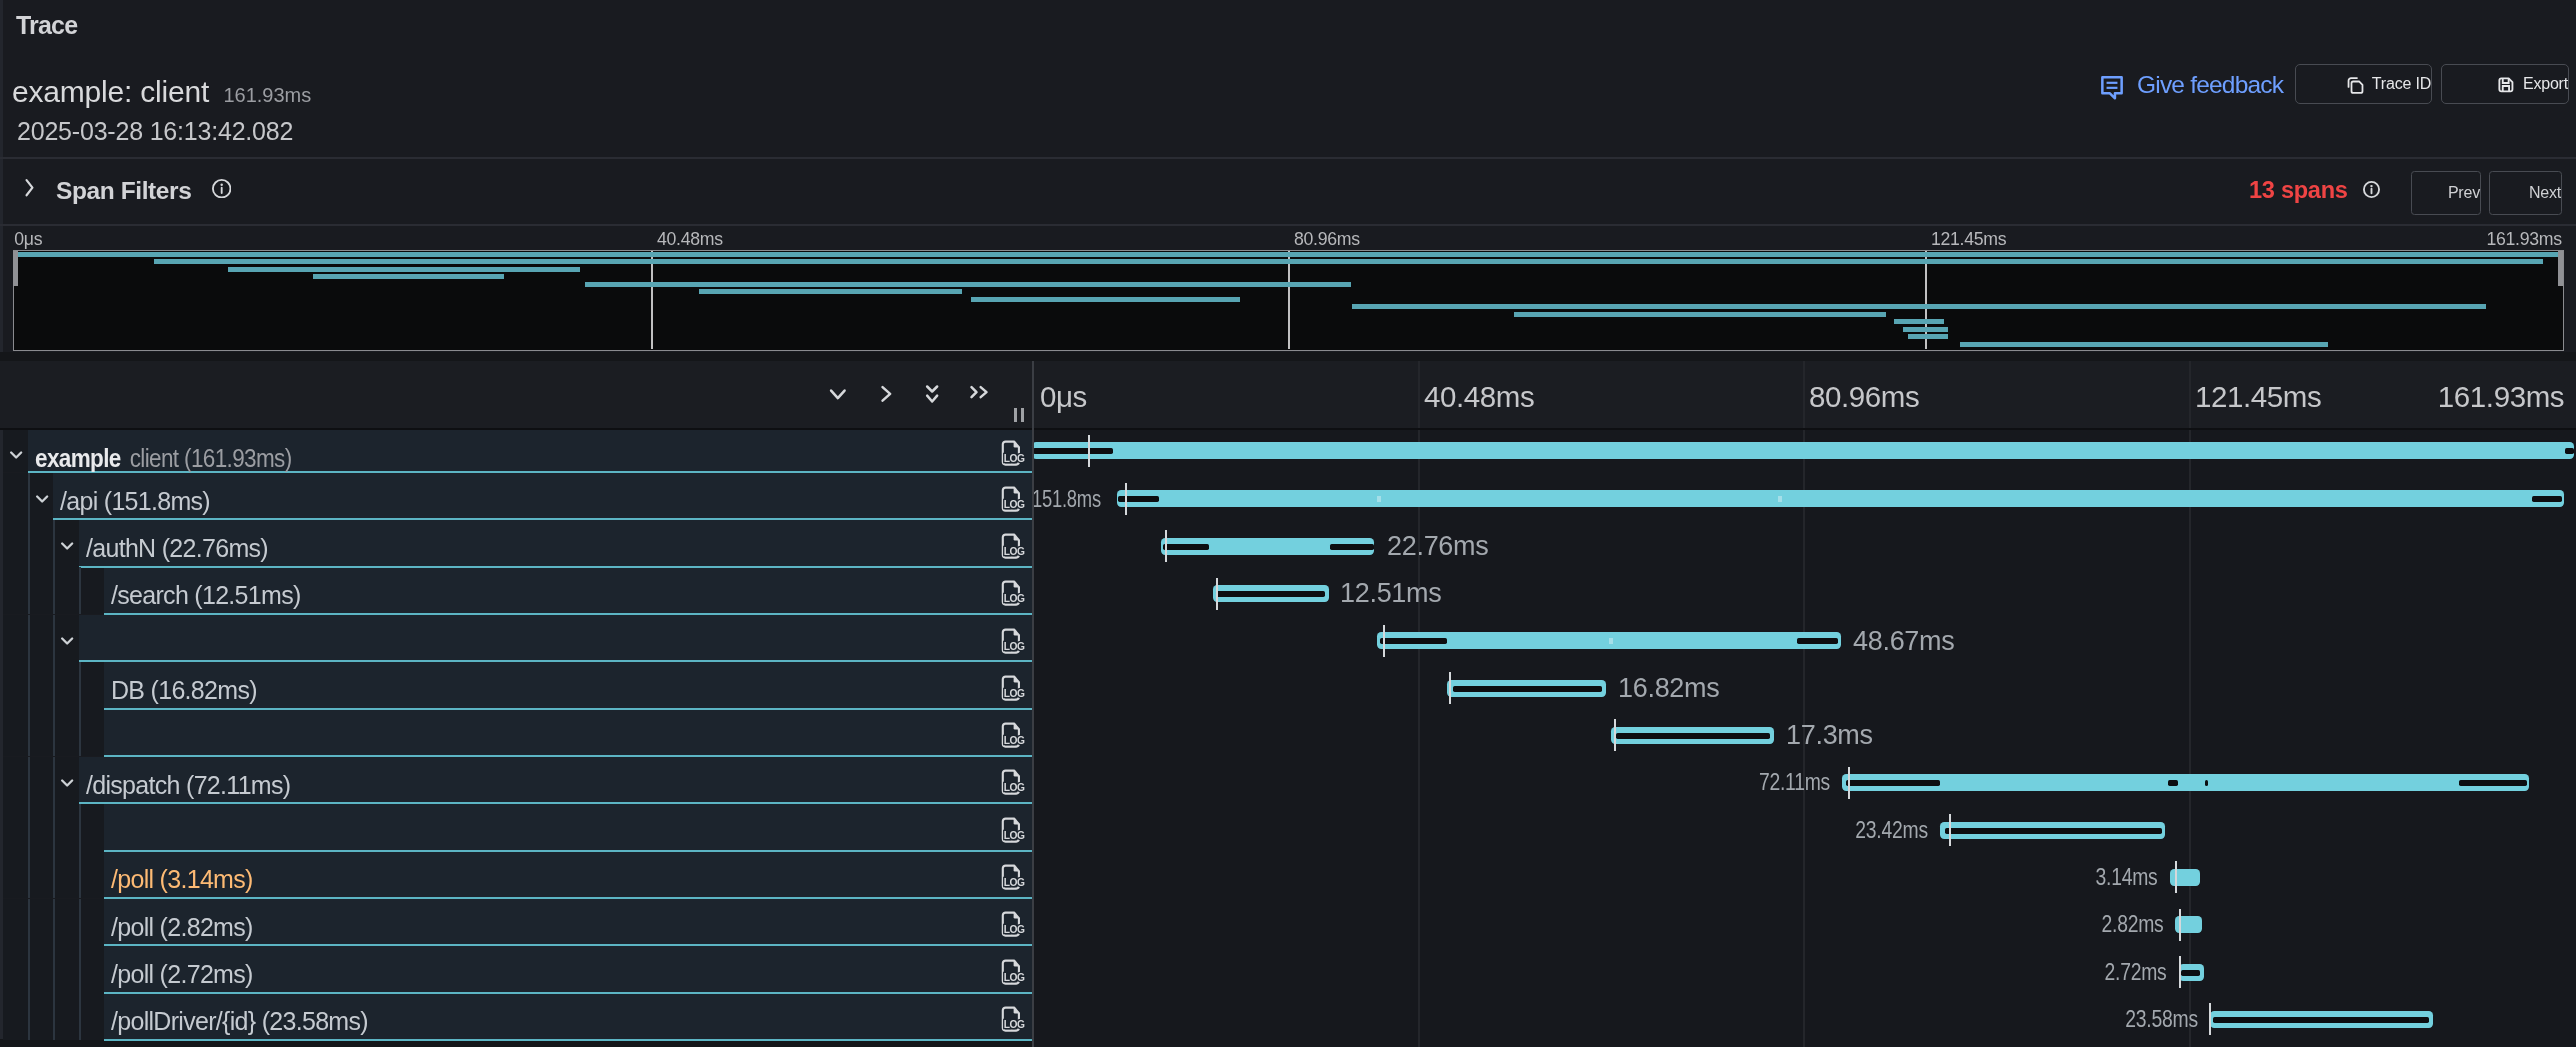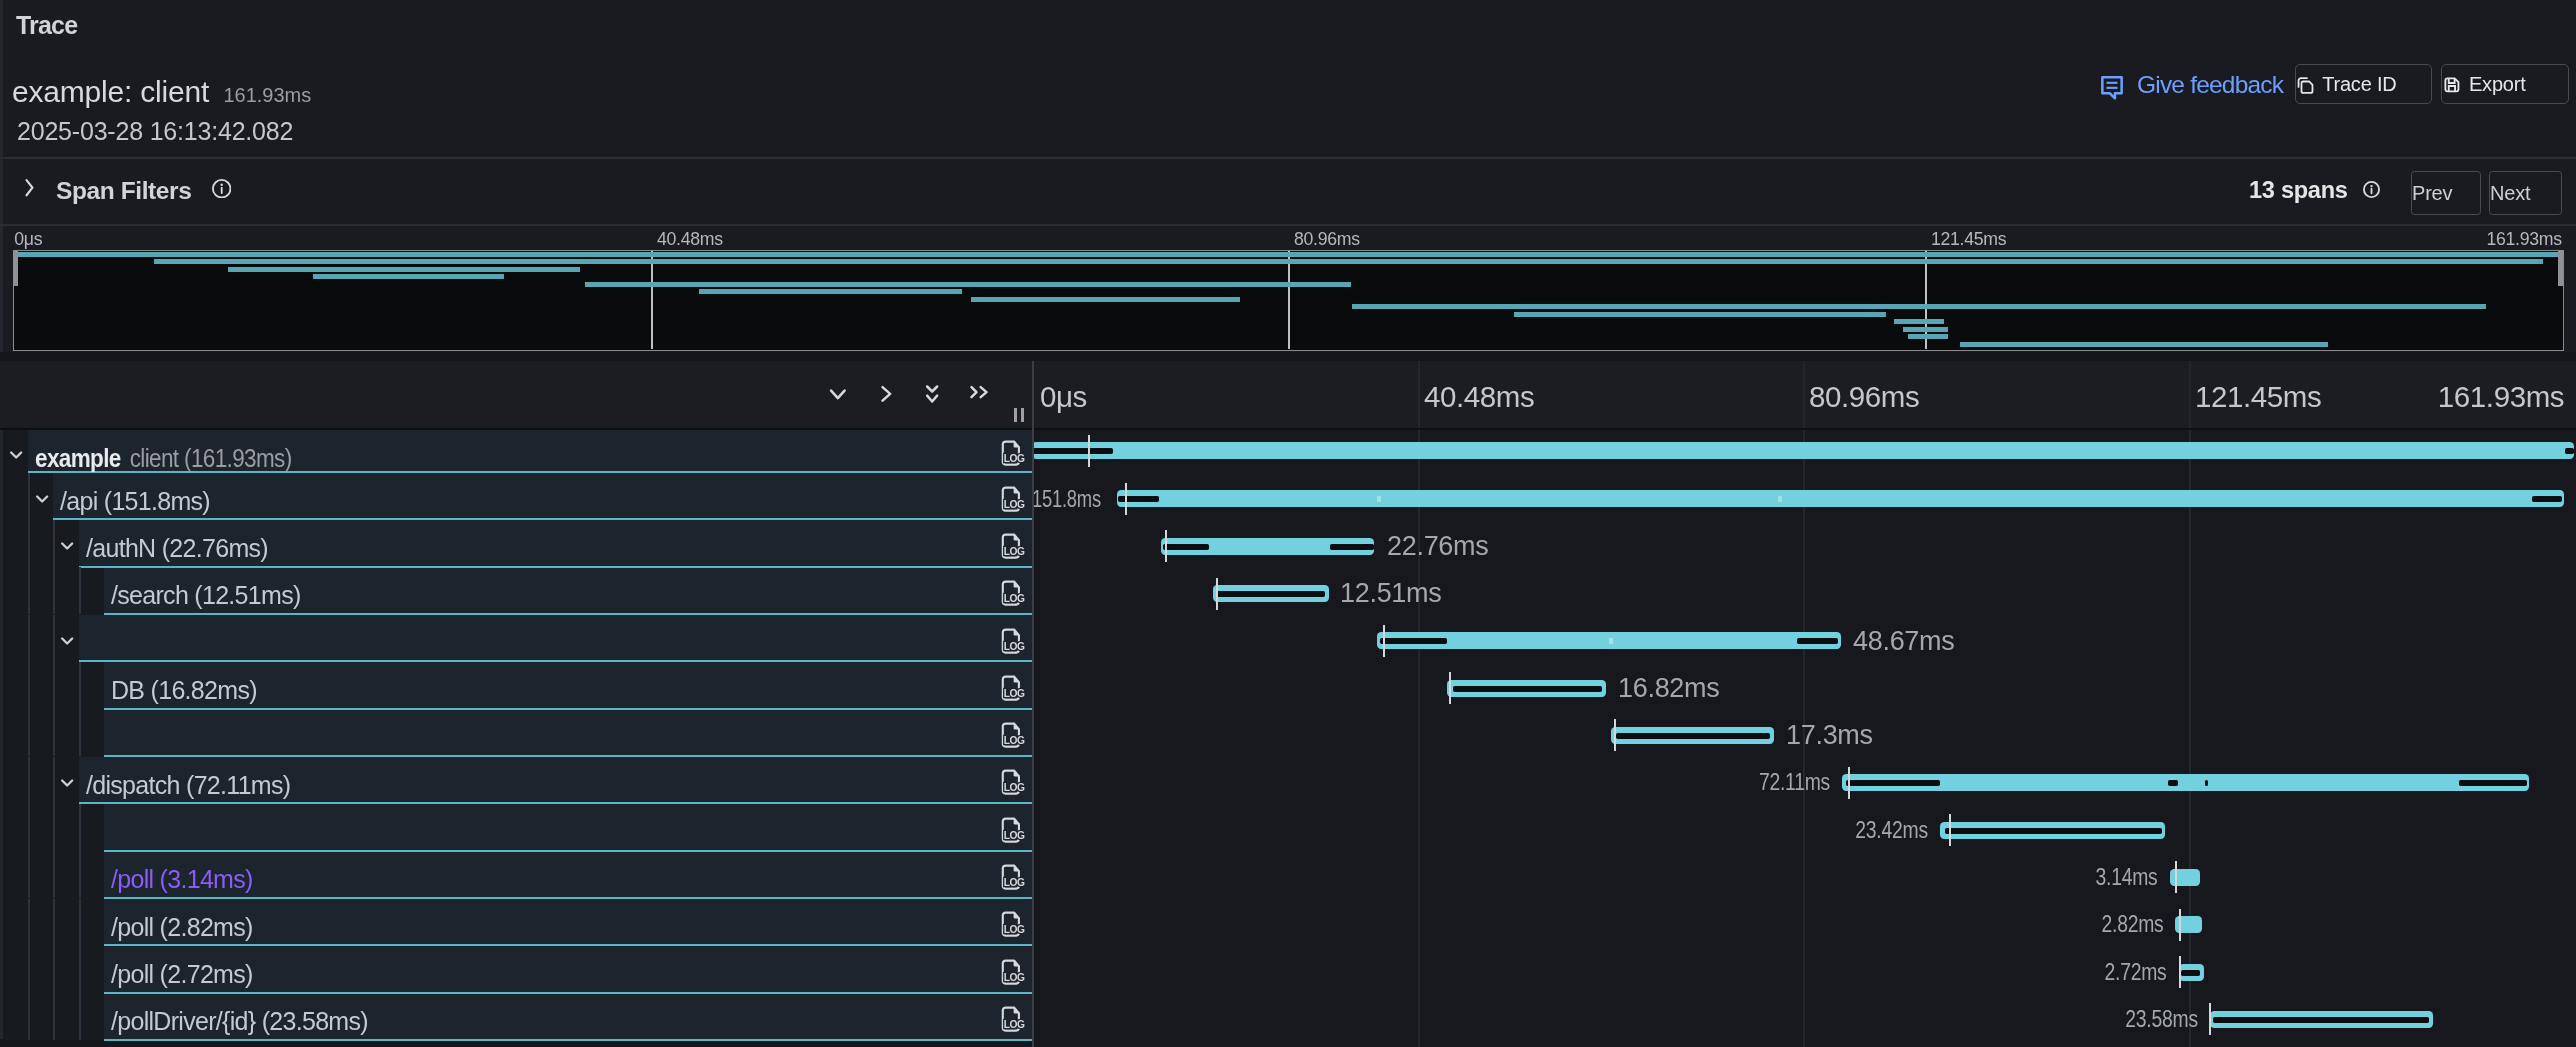--- a/index.html
+++ b/index.html
@@ -1,21 +1,21 @@
 <!DOCTYPE html>
 <html style="font-size:13.5px"><head><meta charset="utf-8"><style>
 * { margin:0; padding:0; box-sizing:border-box; -webkit-font-smoothing:antialiased; }
 html,body { background:#191b20; }
 #root { position:relative; width:2576px; height:1048px; background:#191b20;
   font-family:"Liberation Sans", sans-serif; overflow:hidden; }
 #root div { position:absolute; }
 .t { white-space:nowrap; }
 .op { color:#9b9da2; font-weight:400; margin-left:10px; }
-.btn { display:flex; align-items:center; justify-content:flex-start; border:1.7px solid #484b52;
-  border-radius:3.4px; color:#e6e7e9; font-size:20px; font-weight:400; letter-spacing:-0.2px; }
+.btn { display:flex; align-items:center; justify-content:flex-end; border:1.7px solid #484b52;
+  border-radius:3.4px; color:#e6e7e9; font-size:16px; font-weight:400; letter-spacing:-0.2px;padding-left:8px; }
 svg { position:relative; display:block; }
 </style></head><body>
 <div id="root">
 <div style="left:0;top:0;width:2.5px;height:1048px;background:#23262d"></div>
 <div class="t" style="left:16px;top:11px;font-size:25px;font-weight:700;color:#d2d3d6;letter-spacing:-0.8px">Trace</div>
 <div class="t" style="left:12px;top:75px;font-size:30px;font-weight:500;color:#d8d9db;letter-spacing:-0.2px">example: client<span style="font-size:20px;color:#9b9da2;font-weight:400;margin-left:14.3px;letter-spacing:0">161.93ms</span></div>
 <div class="t" style="left:17px;top:117px;font-size:25px;color:#c6c7ca;letter-spacing:-0.2px">2025-03-28 16:13:42.082</div>
 <div style="left:2099px;top:73px">
       <svg width="26" height="28" viewBox="0 0 31 33">
         <path d="M4 5 h23 v19 h-8 l0 6 l-6 -6 h-9 z" fill="none" stroke="#6e9fff" stroke-width="3" stroke-linejoin="round"></path>
@@ -44,21 +44,21 @@
       </svg>
     </div>
 <div class="t" style="left:56px;top:177px;font-size:24.5px;font-weight:700;color:#d2d3d6;letter-spacing:-0.4px">Span Filters</div>
 <div style="left:212px;top:179px">
       <svg width="19.4" height="19.4" viewBox="0 0 23 23">
         <circle cx="11.5" cy="11.5" r="10.4" fill="none" stroke="#d6d8db" stroke-width="2.2"></circle>
         <circle cx="11.5" cy="6.8999999999999995" r="1.4300000000000002" fill="#d6d8db"></circle>
         <line x1="11.5" y1="10.35" x2="11.5" y2="16.56" stroke="#d6d8db" stroke-width="2.2" stroke-linecap="round"></line>
       </svg>
     </div>
-<div class="t" style="left:2249px;top:177px;font-size:23.6px;font-weight:700;color:#e5e5e5;letter-spacing:-0.3px">13 spans</div>
+<div class="t" style="left:2249px;top:177px;font-size:23.6px;font-weight:700;color:#ef4444;letter-spacing:-0.3px">13 spans</div>
 <div style="left:2363px;top:181px">
       <svg width="17" height="17" viewBox="0 0 20 20">
         <circle cx="10.0" cy="10.0" r="8.9" fill="none" stroke="#d6d8db" stroke-width="2.2"></circle>
         <circle cx="10.0" cy="6.0" r="1.4300000000000002" fill="#d6d8db"></circle>
         <line x1="10.0" y1="9.0" x2="10.0" y2="14.399999999999999" stroke="#d6d8db" stroke-width="2.2" stroke-linecap="round"></line>
       </svg>
     </div>
 <div class="btn" style="left:2411px;top:171px;width:70px;height:44px;font-weight:400;color:#cfd0d3">Prev</div>
 <div class="btn" style="left:2489px;top:171px;width:73px;height:44px;font-weight:400;color:#cfd0d3">Next</div>
 <div style="left:0;top:224px;width:2576px;height:1.7px;background:#2a2c33"></div>
@@ -304,21 +304,21 @@
 <div style="left:1940px;top:822px;width:225px;height:17px;background:#73d0de;border-radius:4.2px;z-index:3"></div>
 <div style="left:1945px;top:828px;width:217px;height:5.5px;background:#0d0e11;border-radius:1.7px;z-index:4"></div>
 <div style="left:1949px;top:814px;width:1.7px;height:32px;background:#d5d8db;z-index:5"></div>
 <div class="t" style="right:648px;top:816px;font-size:24.5px;color:#a3a8ae;z-index:5;letter-spacing:-0.3px;transform:scaleX(0.79);transform-origin:right center">23.42ms</div>
 <div style="left:2.5px;top:851px;width:102px;height:47px;background:#171a1f;z-index:1"></div>
 <div style="left:28px;top:851px;width:1.7px;height:47px;background:#2c353f;z-index:2"></div>
 <div style="left:53px;top:851px;width:1.7px;height:47px;background:#2c353f;z-index:2"></div>
 <div style="left:79px;top:851px;width:1.7px;height:47px;background:#2c353f;z-index:2"></div>
 <div style="left:104px;top:851px;width:928px;height:46px;background:#1c242d;z-index:1"></div>
 <div style="left:104px;top:897px;width:928px;height:1.7px;background:#5cb5c4;z-index:2"></div>
-<div class="t" style="left:111px;top:856px;height:47px;line-height:47px;font-size:25px;color:#8b5cf6;letter-spacing:-0.7px;z-index:3">/poll (3.14ms)</div>
+<div class="t" style="left:111px;top:856px;height:47px;line-height:47px;font-size:25px;color:#fdba74;letter-spacing:-0.7px;z-index:3">/poll (3.14ms)</div>
 <div style="left:997px;top:863px;z-index:3">
       <svg width="29" height="29" viewBox="0 0 34 34">
         <path d="M20 3 H10 a3.2 3.2 0 0 0 -3.2 3.2 v20.6 a3.2 3.2 0 0 0 3.2 3.2 h12.5 a3.2 3.2 0 0 0 3.2 -3.2 V9.5 z" fill="none" stroke="#d6d8db" stroke-width="2.5" stroke-linejoin="round"></path>
         <path d="M19.5 3 l6.9 7 h-5.4 a1.5 1.5 0 0 1 -1.5 -1.5 z" fill="#d6d8db"></path>
         <text x="8" y="26.5" font-family="Liberation Sans, sans-serif" font-size="12" font-weight="bold" fill="#d6d8db" stroke="#1c242d" stroke-width="3.2" paint-order="stroke" letter-spacing="-0.6">LOG</text>
       </svg>
     </div>
 <div style="left:2170px;top:869px;width:30px;height:17px;background:#73d0de;border-radius:4.2px;z-index:3"></div>
 <div style="left:2175px;top:861px;width:1.7px;height:32px;background:#d5d8db;z-index:5"></div>
 <div class="t" style="right:418px;top:863px;font-size:24.5px;color:#a3a8ae;z-index:5;letter-spacing:-0.3px;transform:scaleX(0.79);transform-origin:right center">3.14ms</div>

